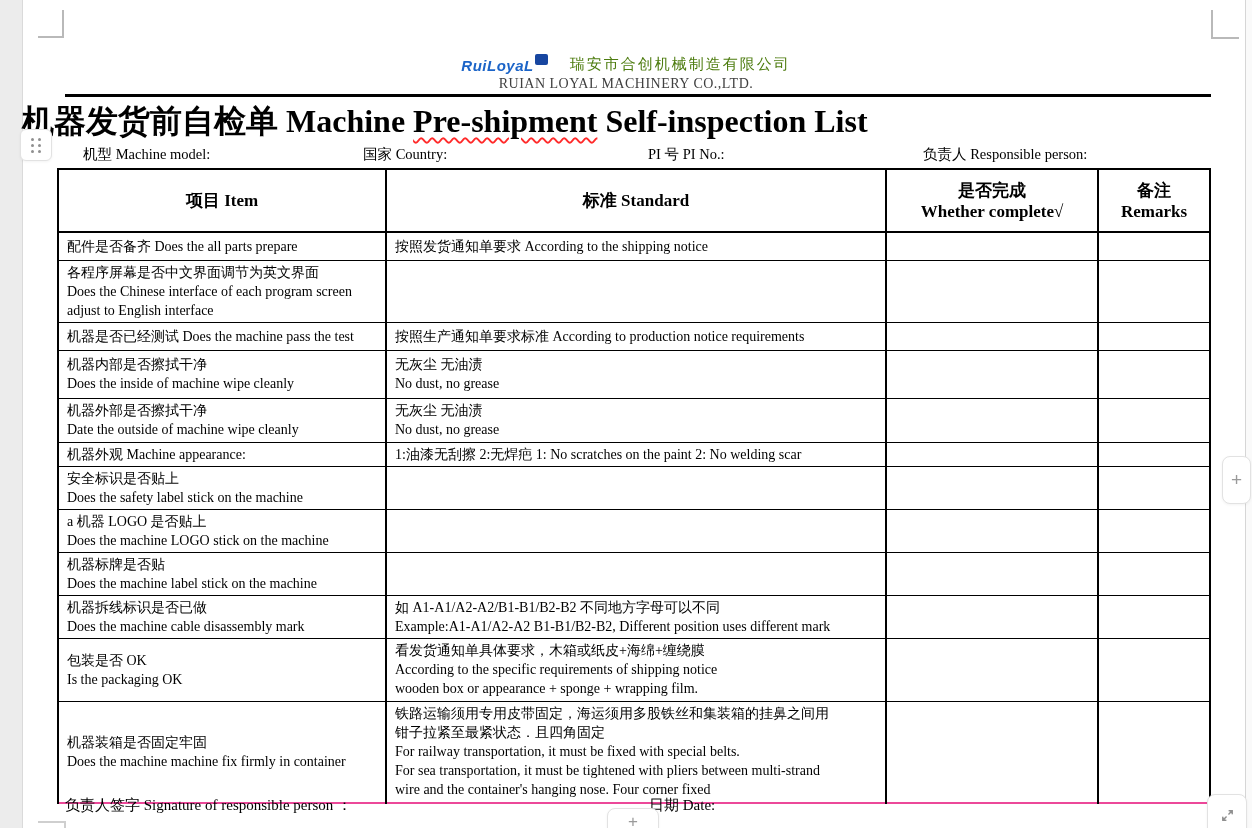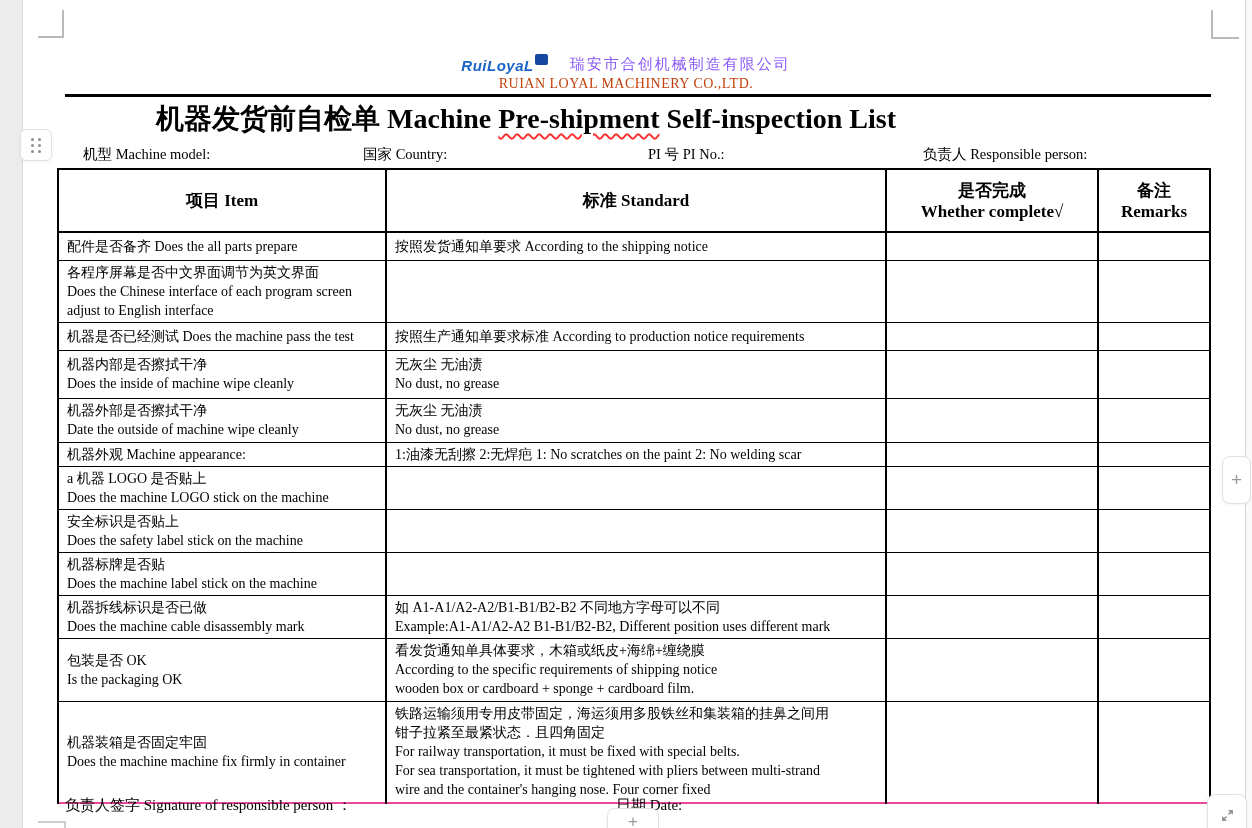--- a/index.html
+++ b/index.html
@@ -13,27 +13,27 @@
   .crop-tl{left:38px;top:10px;width:24px;height:26px;border-right:2px solid #b9b9b9;border-bottom:2px solid #b9b9b9;}
   .crop-tr{left:1211px;top:10px;width:26px;height:27px;border-left:2px solid #b9b9b9;border-bottom:2px solid #b9b9b9;}
   .crop-bl{left:38px;top:821px;width:26px;height:20px;border-top:2px solid #cfcfcf;border-right:2px solid #cfcfcf;}
 
   
   .brand{position:absolute;top:54px;left:0;width:100%;display:flex;flex-direction:column;align-items:center;}
   .brand-row{display:flex;align-items:center;gap:22px;}
   .logo-mark{font-family:"Liberation Sans","DejaVu Sans",sans-serif;font-style:italic;font-weight:bold;
              font-size:15px;color:#1b64c8;letter-spacing:.5px;}
   .logo-badge{display:inline-block;width:13px;height:11px;background:#1746a0;border-radius:2px;margin-left:1px;vertical-align:super;}
-  .company-cn{font-size:15px;color:#8b5cf6;letter-spacing:2px;font-family:Liberation Sans, sans-serif;}
-  .company-en{font-size:14px;color:#c2410c;letter-spacing:.5px;margin-top:2px;}
+  .company-cn{font-size:15px;color:#4d7c0f;letter-spacing:2px;font-family:Liberation Sans, sans-serif;}
+  .company-en{font-size:14px;color:#404040;letter-spacing:.5px;margin-top:2px;}
 
   .top-rule{position:absolute;left:65px;top:94px;width:1146px;height:2.5px;background:#000;}
 
-  .doc-title{position:absolute;left:22px;top:100px;width:1008px;text-align:center;
-             font-size:28px;font-weight:bold;white-space:nowrap;}
+  .doc-title{position:absolute;left:22px;top:100px;width:1008px;
+             font-size:32px;font-weight:bold;white-space:nowrap;}
   .misspell{text-decoration:underline;text-decoration-style:wavy;text-decoration-color:#ff2a2a;
             text-decoration-thickness:2px;text-underline-offset:5px;}
 
   .info-row{position:absolute;top:145px;left:18px;width:100%;height:20px;font-size:14.5px;}
   .info-row span{position:absolute;white-space:nowrap;}
 
   table.insp{position:absolute;left:57px;top:168px;border-collapse:collapse;table-layout:fixed;
              width:1152px;border:2px solid #ec4899;}
   table.insp th{border:2px solid #000;font-size:17px;font-weight:bold;text-align:center;vertical-align:middle;padding:2px;}
   table.insp td{border:1px solid #000;border-left-width:2px;border-right-width:2px;
@@ -165,38 +165,38 @@
             <div>机器外观 Machine appearance:</div>
           </td>
           <td>
             <div>1:油漆无刮擦 2:无焊疤  1: No scratches on the paint    2: No welding scar</div>
           </td>
           <td></td>
           <td></td>
         </tr>
         <tr style="height: 42px;">
           <td>
+            <div>安全标识是否贴上</div>
+            <div>Does the safety label stick on the machine</div>
+          </td>
+          <td></td>
+          <td></td>
+          <td></td>
+        </tr>
+        <tr style="height: 42px;">
+          <td>
             <div>a 机器 LOGO 是否贴上</div>
             <div>Does the machine LOGO stick on the machine</div>
           </td>
           <td></td>
           <td></td>
           <td></td>
         </tr>
         <tr style="height: 42px;">
           <td>
-            <div>安全标识是否贴上</div>
-            <div>Does the safety label stick on the machine</div>
-          </td>
-          <td></td>
-          <td></td>
-          <td></td>
-        </tr>
-        <tr style="height: 42px;">
-          <td>
             <div>机器标牌是否贴</div>
             <div>Does the machine label stick on the machine</div>
           </td>
           <td></td>
           <td></td>
           <td></td>
         </tr>
         <tr style="height: 42px;">
           <td>
             <div>机器拆线标识是否已做</div>
@@ -210,21 +210,21 @@
           <td></td>
         </tr>
         <tr style="height: 63px;">
           <td>
             <div>包装是否 OK</div>
             <div>Is the packaging OK</div>
           </td>
           <td>
             <div>看发货通知单具体要求，木箱或纸皮+海绵+缠绕膜</div>
             <div>According to the specific requirements of shipping notice</div>
-            <div>wooden box or cardboard + sponge + cardboard film.</div>
+            <div>wooden box or appearance + sponge + wrapping film.</div>
           </td>
           <td></td>
           <td></td>
         </tr>
         <tr style="height: 102px;">
           <td>
             <div>机器装箱是否固定牢固</div>
             <div>Does the machine machine fix firmly in container</div>
           </td>
           <td>
@@ -235,21 +235,21 @@
             <div>wire and the container's hanging nose. Four corner fixed</div>
           </td>
           <td></td>
           <td></td>
         </tr>
       </tbody>
   </table>
 
   <div class="footer-row">
     <span style="left:65px">负责人签字 Signature of responsible person ：</span>
-    <span style="left:616px">日期 Date:</span>
+    <span style="left:649px">日期 Date:</span>
   </div>
 
   <div class="btn btn-drag">
     <span class="dots">
         <i></i>
         <i></i>
         <i></i>
         <i></i>
         <i></i>
         <i></i>

